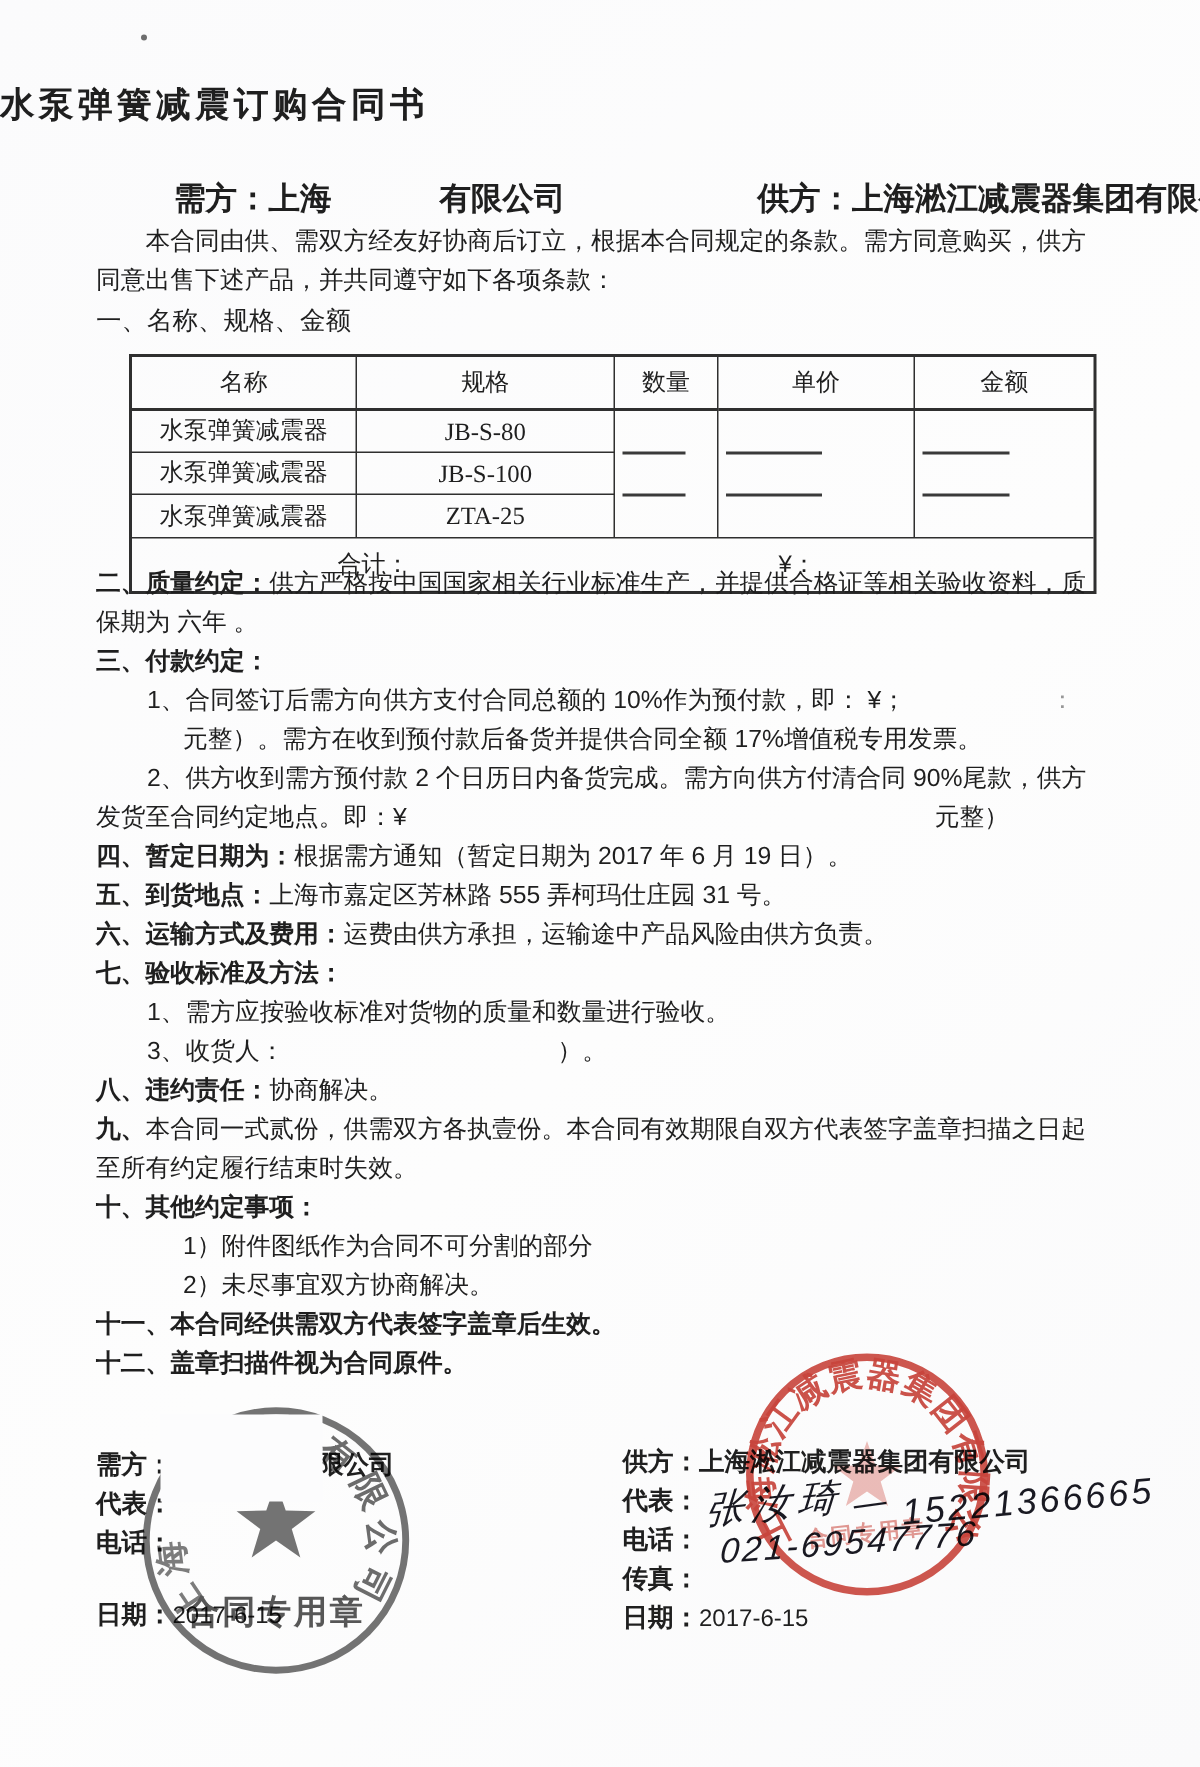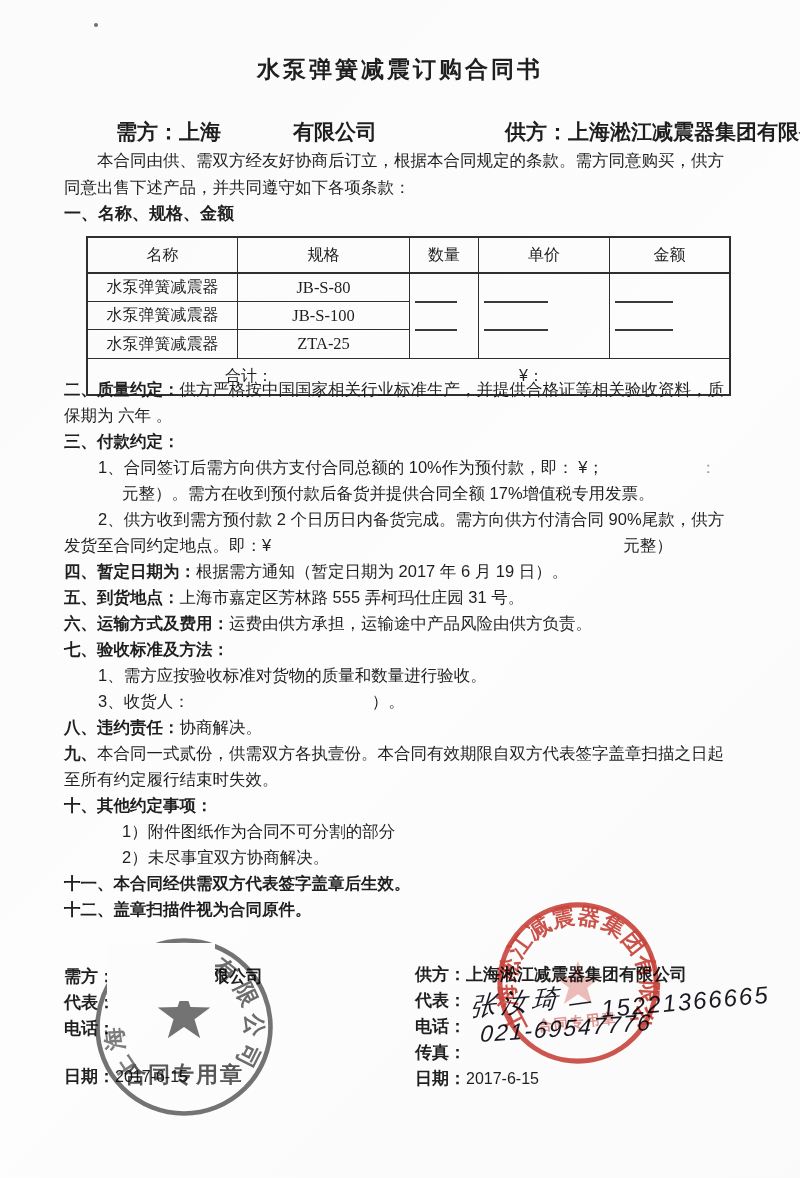--- a/index.html
+++ b/index.html
@@ -1,30 +1,30 @@
 <!DOCTYPE html>
 <html><head>
 <meta charset="utf-8">
 <style>
   html,body{margin:0;padding:0;background:#e8e8e8;}
   .page{position:relative;width:800px;height:1178px;margin:0 auto;
     background:linear-gradient(135deg,#fbfbfc 0%,#fdfdfd 55%,#fafafb 100%);
     font-family:"Liberation Sans","DejaVu Sans",sans-serif;color:#1f1f1f;overflow:hidden;}
   .abs{position:absolute;}
   
-  .title{top:54px;left:0;width:100%;text-align:center;font-size:23px;font-weight:700;letter-spacing:3px;}
+  .title{top:54px;left:0;width:100%;text-align:left;font-size:23px;font-weight:700;letter-spacing:3px;}
   
   .parties{top:118px;left:76px;width:676px;font-size:21px;font-weight:700;white-space:nowrap;margin-left:40px;}
   .parties .gap-a{margin-left:72px;}
   .parties .gap-b{margin-left:128px;}
   
   .intro{top:147px;left:64px;width:676px;font-size:16.5px;line-height:27px;}
   .intro .l1{text-indent:33px;font-family:Liberation Serif, serif;}
   
-  .sec1{top:202px;left:64px;font-size:17px;font-weight:700;}
+  .sec1{top:202px;left:64px;font-size:17px;font-weight:400;}
   
   .tbl{top:236px;left:86px;display:grid;grid-template-columns:150px 172px 69px 131px 119px;
     border:2px solid #2f2f2f;font-size:16px;background:transparent;}
   .cell{position:relative;display:flex;align-items:center;justify-content:center;box-sizing:border-box;}
   .th{height:36px;border-bottom:2px solid #2f2f2f;}
   .td{height:28px;}
   .br{border-right:1.6px solid #2f2f2f;}
   .bb{border-bottom:1.6px solid #2f2f2f;}
   .spec{font-family:"Liberation Serif","DejaVu Serif",serif;font-size:16.5px;}
   .dash::before{content:"";position:absolute;top:-1.5px;left:5px;border-top:2px solid #3a3a3a;}

